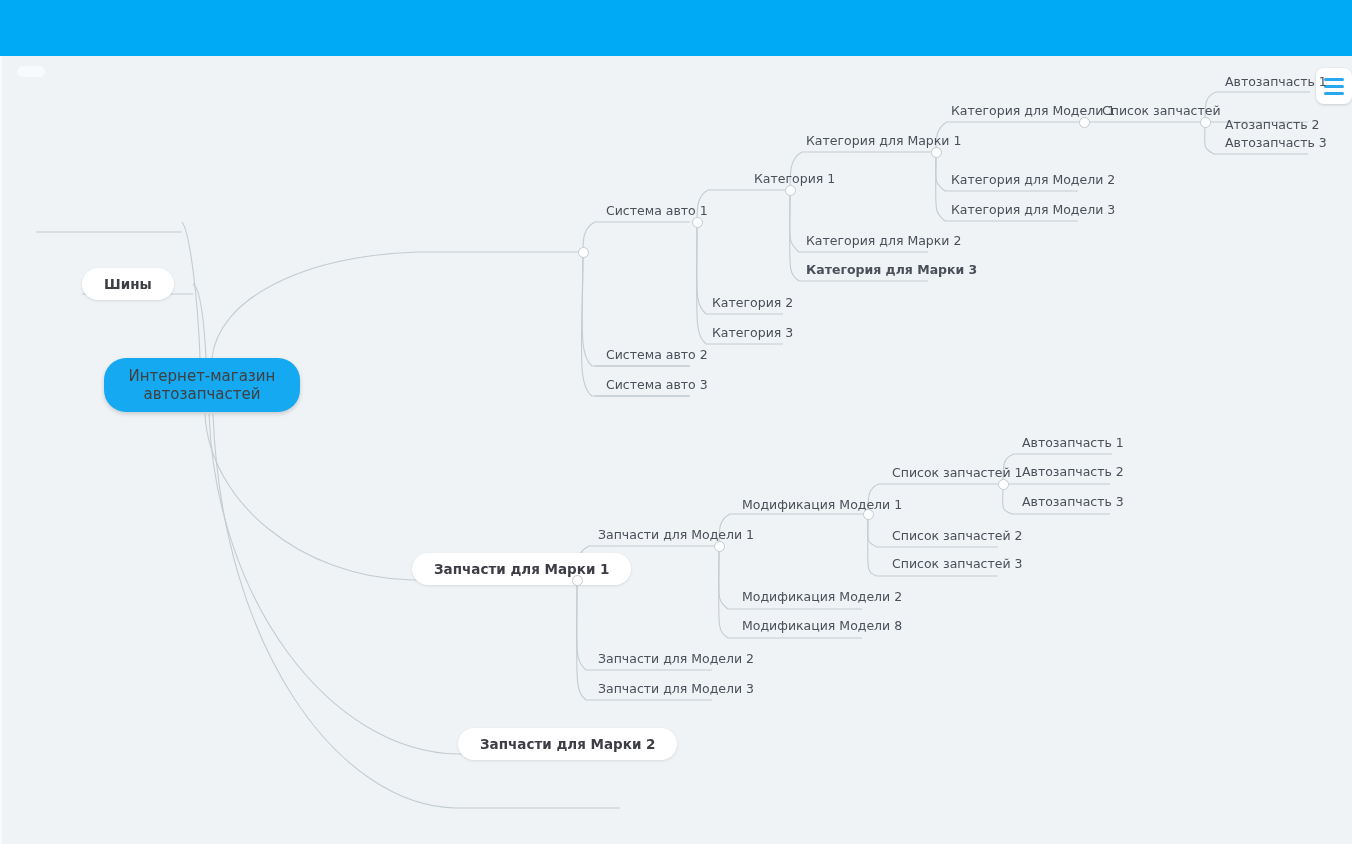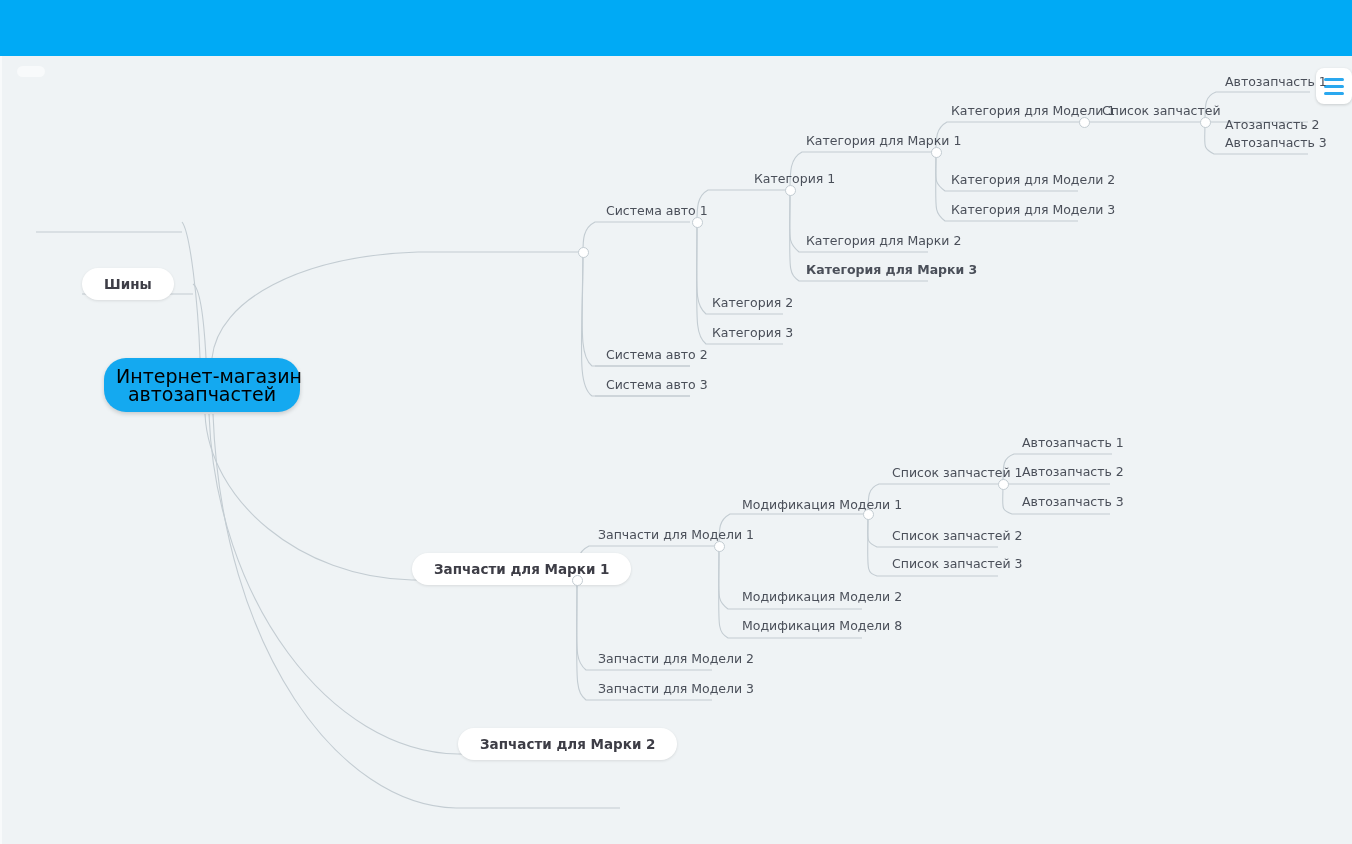--- a/index.html
+++ b/index.html
@@ -66,23 +66,23 @@
   
   .node {
     position: absolute;
     white-space: nowrap;
     box-sizing: border-box;
   }
 
   
   .node.root {
     background: #14a9f0;
-    color: #000000;
+    color: #404040;
     border-radius: 22px;
-    font-size: 19px;
+    font-size: 15px;
     line-height: 18px;
     text-align: center;
     padding: 9px 12px;
     box-shadow: 0 2px 4px rgba(0,0,0,.17);
     cursor: pointer;
   }
 
   
   .node.pill {
     background: #ffffff;

